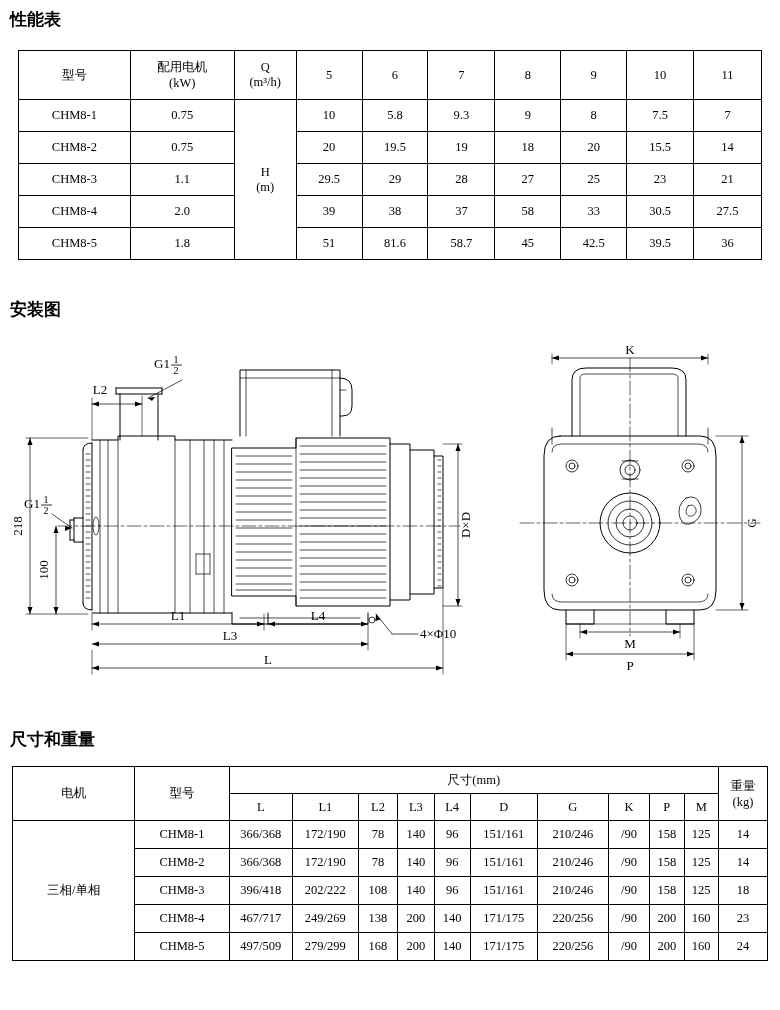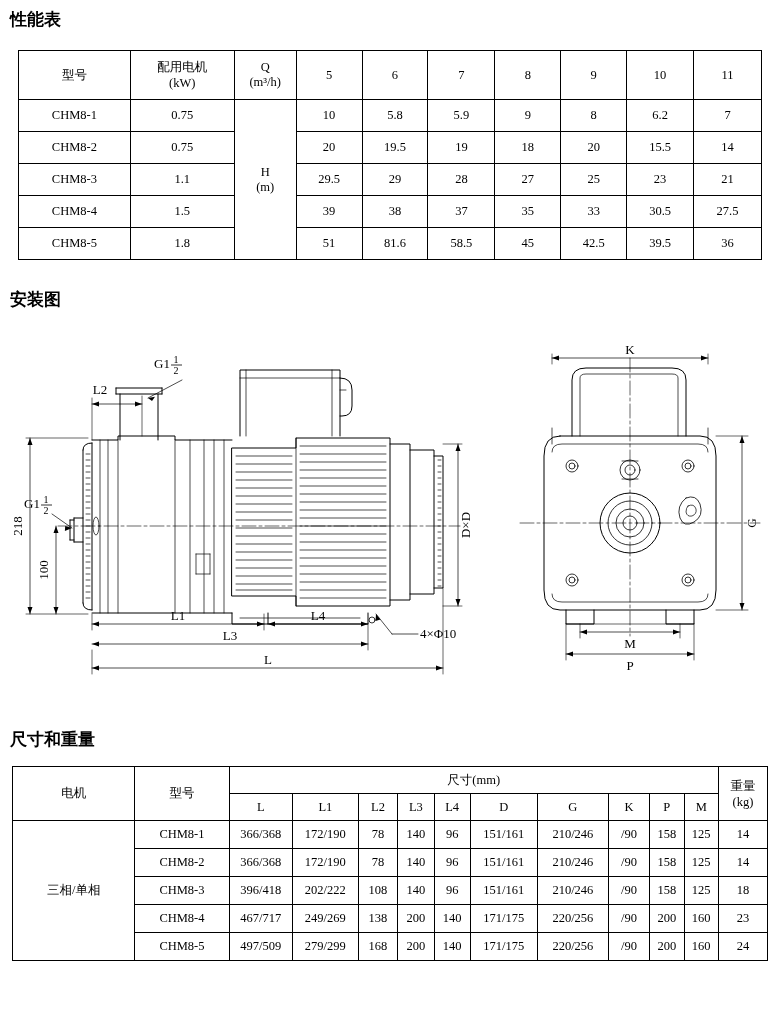--- a/index.html
+++ b/index.html
@@ -23,21 +23,21 @@
   }
   .section-title {
     font-family: "Liberation Sans", "DejaVu Sans", sans-serif;
     font-weight: bold;
     font-size: 17px;
     color: #000;
     margin: 0;
     padding: 0;
   }
   #perf-title { position: absolute; left: 10px; top: 8px; }
-  #install-title { position: absolute; left: 10px; top: 288px; text-align: center; }
+  #install-title { position: absolute; left: 10px; top: 298px; text-align: center; }
   #dim-title { position: absolute; left: 10px; top: 728px; }
 
   table.grid {
     border-collapse: collapse;
     position: absolute;
     font-size: 12.5px;
   }
   table.grid td, table.grid th {
     border: 1px solid #000;
     text-align: center;
@@ -117,24 +117,24 @@
       </tr>
       <tr>
         <td>CHM8-1</td>
         <td>0.75</td>
         <td rowspan="5">
           <span>H</span><br>
           <span>(m)</span>
         </td>
         <td>10</td>
         <td>5.8</td>
-        <td>5.9</td>
+        <td>9.3</td>
         <td>9</td>
         <td>8</td>
-        <td>6.2</td>
+        <td>7.5</td>
         <td>7</td>
       </tr>
       <tr>
         <td>CHM8-2</td>
         <td>0.75</td>
         <td>20</td>
         <td>19.5</td>
         <td>19</td>
         <td>18</td>
         <td>20</td>
@@ -147,35 +147,35 @@
         <td>29.5</td>
         <td>29</td>
         <td>28</td>
         <td>27</td>
         <td>25</td>
         <td>23</td>
         <td>21</td>
       </tr>
       <tr>
         <td>CHM8-4</td>
-        <td>1.5</td>
+        <td>2.0</td>
         <td>39</td>
         <td>38</td>
         <td>37</td>
-        <td>35</td>
+        <td>58</td>
         <td>33</td>
         <td>30.5</td>
         <td>27.5</td>
       </tr>
       <tr>
         <td>CHM8-5</td>
         <td>1.8</td>
         <td>51</td>
         <td>81.6</td>
-        <td>58.5</td>
+        <td>58.7</td>
         <td>45</td>
         <td>42.5</td>
         <td>39.5</td>
         <td>36</td>
       </tr>
     </tbody>
   </table>
 
   <h2 class="section-title" id="install-title">安装图</h2>
 

